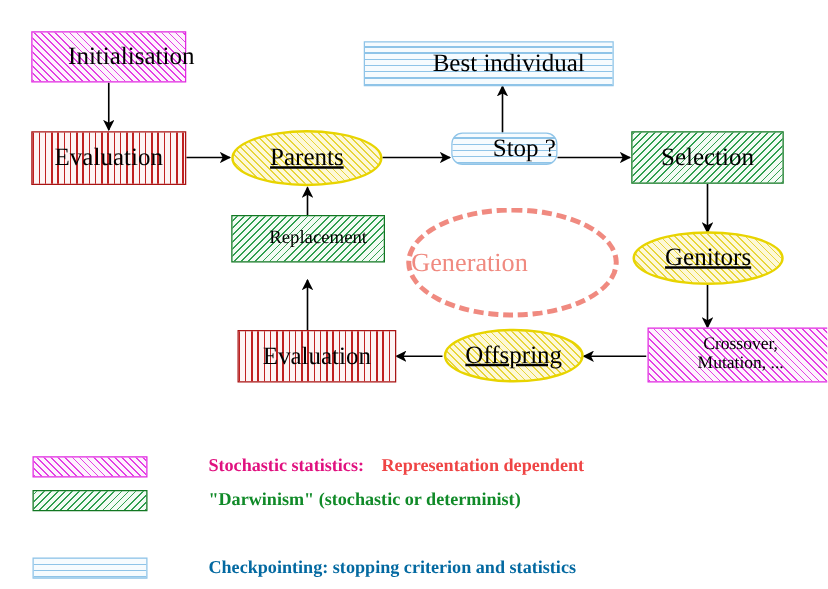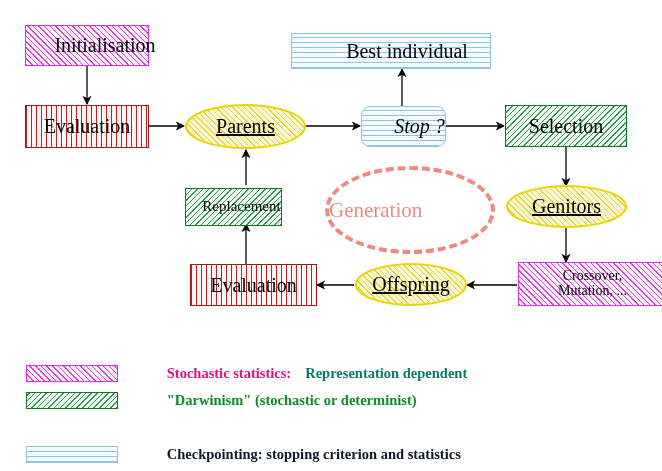--- a/index.html
+++ b/index.html
@@ -152,21 +152,21 @@
   </div>
 
   <div class="node hatch-yellow ellipse" style="left:185px; top:104px; width:121px; height:45px; font-size:20px;">
     <span>Parents</span>
   </div>
 
   <div class="node hatch-blue" style="left:291px; top:33px; width:200px; height:36px; font-size:20px;">
     <span>Best individual</span>
   </div>
 
-  <div class="node hatch-blue rounded" style="left:361px; top:106px; width:85px; height:41px; font-size:20px;font-style:italic;">
+  <div class="node hatch-blue rounded" style="left:361px; top:106px; width:85px; height:26px; font-size:20px;">
     <span>Stop ?</span>
   </div>
 
   <div class="node hatch-green" style="left:505px; top:105px; width:122px; height:42px; font-size:20px;">
     <span>Selection</span>
   </div>
 
   <div class="node hatch-yellow ellipse" style="left:506px; top:185px; width:121px; height:43px; font-size:20px;">
     <span>Genitors</span>
   </div>
@@ -177,43 +177,43 @@
   </div>
 
   <div class="node hatch-yellow ellipse" style="left:355px; top:263px; width:112px; height:43px; font-size:20px;">
     <span>Offspring</span>
   </div>
 
   <div class="node hatch-red" style="left:190px; top:264px; width:127px; height:42px; font-size:20px;">
     <span>Evaluation</span>
   </div>
 
-  <div class="node hatch-green" style="left:185px; top:188px; width:97px; height:38px; font-size:15px;padding-left:16px;">
+  <div class="node hatch-green" style="left:185px; top:172px; width:123px; height:38px; font-size:15px;padding-left:16px;">
     <span>Replacement</span>
   </div>
 
   <div class="generation" style="left:325px; top:166px; width:170px; height:88px; font-size:21px;">
     <span>Generation</span>
   </div>
 
   <div class="legend-row" style="left:26px; top:348px;">
     <div class="swatch hatch-magenta"></div>
     <div class="legend-text">
-      <span class="seg1" style="color:#e0117f;">Stochastic statistics:</span><span style="display:inline-block;width:14px;"></span><span class="seg2" style="color:#0f766e;">Representation dependent</span>
+      <span class="seg1" style="color:#e0117f;">Stochastic statistics:</span><span style="display:inline-block;width:14px;"></span><span class="seg2" style="color:#ef4444;">Representation dependent</span>
     </div>
   </div>
 
   <div class="legend-row" style="left:26px; top:375px;">
     <div class="swatch hatch-green"></div>
     <div class="legend-text">
       <span style="color:#108a28;">"Darwinism" (stochastic or determinist)</span>
     </div>
   </div>
 
 
   <div class="legend-row" style="left:26px; top:429px;">
     <div class="swatch hatch-blue"></div>
     <div class="legend-text">
-      <span style="color:#0f172a;">Checkpointing: stopping criterion and statistics</span>
+      <span style="color:#0369a1;">Checkpointing: stopping criterion and statistics</span>
     </div>
   </div>
 
 </div>
 
 </body></html>

